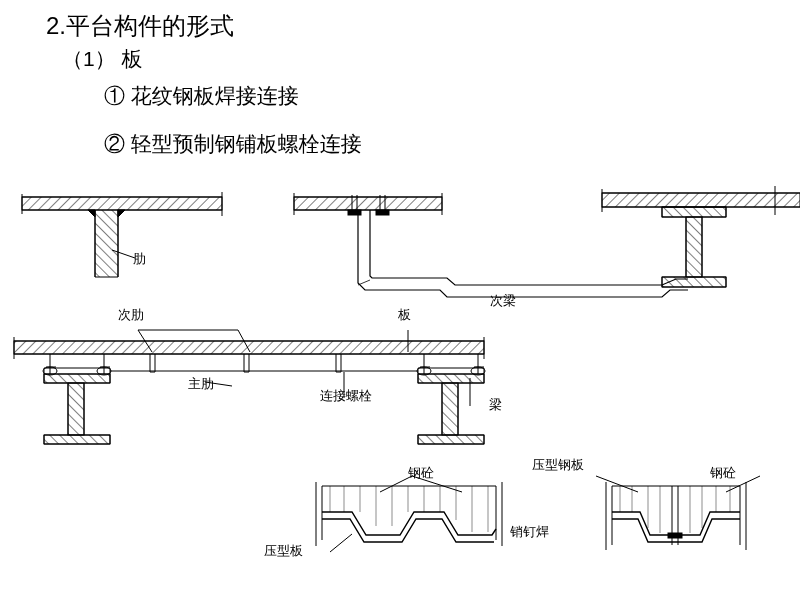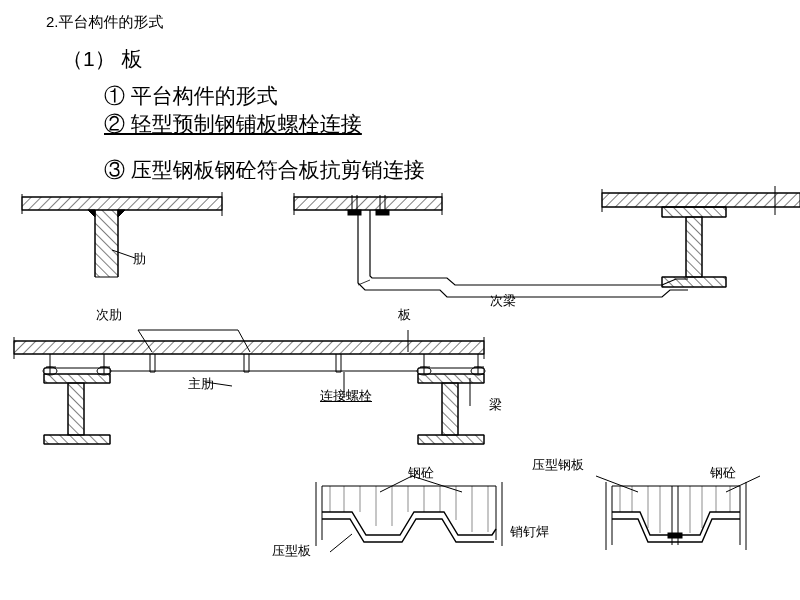--- a/index.html
+++ b/index.html
@@ -17,21 +17,21 @@
     background: #ffffff;
     overflow: hidden;
   }
   .txt {
     position: absolute;
     color: #000000;
     white-space: nowrap;
     line-height: 1;
   }
   .heading {
-    font-size: 15px;
+    font-size: 24px;
   }
   .sub {
     font-size: 21px;
   }
   .item {
     font-size: 21px;
   }
   .lbl {
     font-size: 13px;
   }
@@ -43,23 +43,22 @@
     height: 600px;
   }
 </style>
 </head>
 <body>
 
 <div id="page">
 
   <div class="txt heading" style="left:46px; top:14px;">2.平台构件的形式</div>
   <div class="txt sub" style="left:62px; top:48px;">（1）  板</div>
-  <div class="txt item" style="left:104px; top:85px;">① 平台构件的形式</div>
-  <div class="txt item" style="left:104px; top:113px;text-decoration:underline;">② 轻型预制钢铺板螺栓连接</div>
-  <div class="txt item" style="left:104px; top:159px;">③ 压型钢板钢砼符合板抗剪销连接</div>
+  <div class="txt item" style="left:104px; top:85px;">① 花纹钢板焊接连接</div>
+  <div class="txt item" style="left:104px; top:133px;">② 轻型预制钢铺板螺栓连接</div>
 
   <svg class="layer" viewBox="0 0 800 600">
     <defs>
       <pattern id="hatchR" width="7" height="7" patternTransform="rotate(45)" patternUnits="userSpaceOnUse">
         <line x1="0" y1="0" x2="0" y2="7" stroke="#000000" stroke-width="1"></line>
       </pattern>
       <pattern id="hatchL" width="7" height="7" patternTransform="rotate(-45)" patternUnits="userSpaceOnUse">
         <line x1="0" y1="0" x2="0" y2="7" stroke="#000000" stroke-width="1"></line>
       </pattern>
       <pattern id="hatchFine" width="5" height="5" patternTransform="rotate(45)" patternUnits="userSpaceOnUse">
@@ -253,25 +252,25 @@
         <path d="M596,476 L638,492"></path>
         <path d="M760,476 L726,492"></path>
       </g>
 
     </g>
   </svg>
 
   <div class="txt lbl" style="left:133px; top:252px;">肋</div>
   <div class="txt lbl" style="left:490px; top:294px;">次梁</div>
 
-  <div class="txt lbl" style="left:96px; top:308px;">次肋</div>
+  <div class="txt lbl" style="left:118px; top:308px;">次肋</div>
   <div class="txt lbl" style="left:398px; top:308px;">板</div>
   <div class="txt lbl" style="left:188px; top:377px;">主肋</div>
-  <div class="txt lbl" style="left:320px; top:389px;text-decoration:underline;">连接螺栓</div>
+  <div class="txt lbl" style="left:320px; top:389px;">连接螺栓</div>
   <div class="txt lbl" style="left:489px; top:398px;">梁</div>
 
   <div class="txt lbl" style="left:408px; top:466px;">钢砼</div>
-  <div class="txt lbl" style="left:272px; top:544px;text-align:right;">压型板</div>
+  <div class="txt lbl" style="left:264px; top:544px;text-align:right;">压型板</div>
   <div class="txt lbl" style="left:532px; top:458px;">压型钢板</div>
   <div class="txt lbl" style="left:710px; top:466px;">钢砼</div>
   <div class="txt lbl" style="left:510px; top:525px;">销钉焊</div>
 
 </div>
 
 </body></html>

